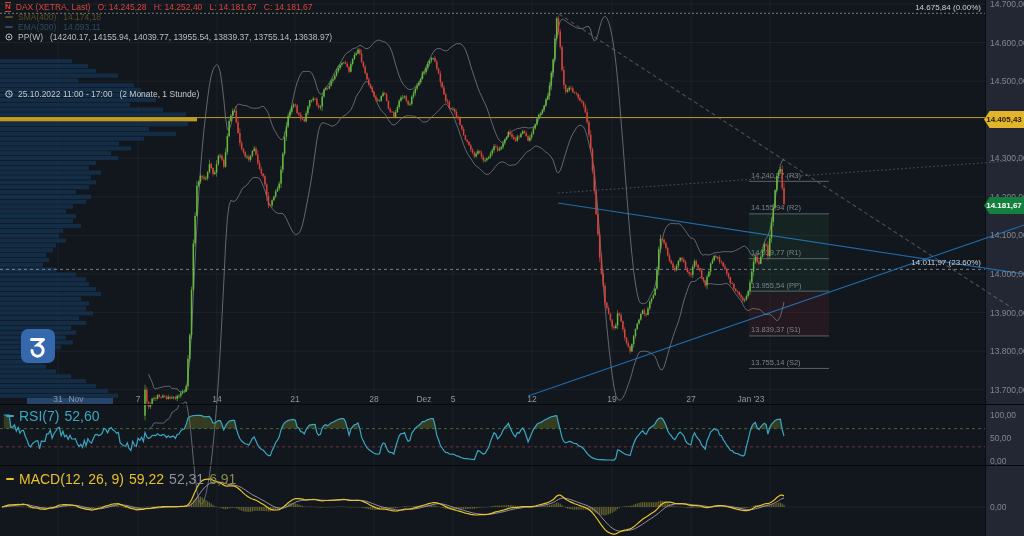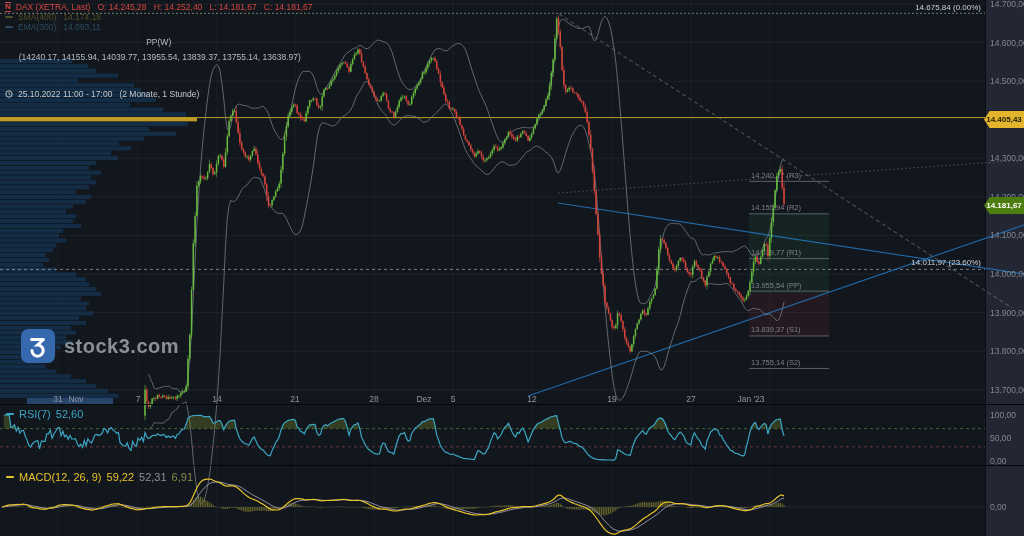--- a/index.html
+++ b/index.html
@@ -6,39 +6,39 @@
   #app{position:relative;width:1024px;height:536px;background:#12161d;overflow:hidden;
        font-family:"Liberation Sans",sans-serif;}
   svg text{font-family:"Liberation Sans",sans-serif;}
   
   #legend{position:absolute;top:2px;left:5px;z-index:30;font-size:8.5px;line-height:10px;}
   .lrow{display:flex;align-items:center;gap:5px;white-space:pre;height:10px;}
   .lrow .val{margin-left:2px;}
   .row-title{color:#d8453e;}
   .row-sma{color:#8a7f2a;opacity:.55;}
   .row-ema{color:#3d6e8c;opacity:.6;}
-  .row-pp{color:#b7bdc3;flex-direction:column;}
+  .row-pp{color:#b7bdc3;}
   .row-bb{color:#7d838a;opacity:.55;}
   .row-time{color:#c3c9cf;margin-top:47px;}
   .news-icon{color:#d8453e;font-weight:bold;font-size:8px;line-height:8px;
              border-top:1px solid #d8453e;border-bottom:1px solid #d8453e;}
   .dash-icon{display:inline-block;width:8px;height:2px;border-radius:1px;}
   
-  .osc-legend{position:absolute;left:6px;z-index:30;font-size:11px;display:flex;gap:5px;align-items:center;white-space:pre;}
+  .osc-legend{position:absolute;left:6px;z-index:30;font-size:14px;display:flex;gap:5px;align-items:center;white-space:pre;}
   #rsi-legend{top:408px;color:#3aa7c4;}
   #macd-legend{top:471px;color:#e7c229;}
   #macd-legend .v2{color:#8e939b;}
   #macd-legend .v3{color:#8a8a4a;}
   
   .tag{position:absolute;left:984px;width:40px;height:17px;z-index:40;
        clip-path:polygon(0 50%,14% 0,100% 0,100% 100%,14% 100%);
        display:flex;align-items:center;justify-content:center;
        font-size:8px;font-weight:bold;}
   #alert-tag{top:111px;background:#e3b52c;color:#231d04;}
-  #last-tag{top:197px;background:#4d7c0f;color:#fff;}
+  #last-tag{top:197px;background:#15803d;color:#fff;}
   
   .fib-label{position:absolute;right:43px;z-index:25;color:#ccd2d8;font-size:8px;}
   #fib-top{top:3px;}
   #fib-mid{top:258px;}
   
   #watermark{position:absolute;left:21px;top:329px;z-index:5;display:flex;align-items:center;gap:9px;}
   #wm-box{width:34px;height:34px;border-radius:7px;background:#3568ac;display:flex;align-items:center;justify-content:center;}
   #wm-text{color:#8b9097;font-size:20px;font-weight:bold;letter-spacing:.5px;}
 </style>
 </head>
@@ -1408,16 +1408,15 @@
   <div id="fib-top" class="fib-label">14.675,84 (0.00%)</div>
   <div id="fib-mid" class="fib-label">14.011,97 (23.60%)</div>
 
   <div id="watermark">
     <div id="wm-box">
       <svg width="24" height="24" viewBox="0 0 24 24">
         <path d="M5.5 5.5 H17.5" stroke="#fff" stroke-width="3" fill="none" stroke-linecap="round"></path>
         <path d="M16.5 6.5 L11.5 11 A5.6 5.6 0 1 1 6 16.5" stroke="#fff" stroke-width="3" fill="none" stroke-linecap="round"></path>
       </svg>
     </div>
-    <span id="wm-text">stock3.com</span>
   </div>
 
 </div>
 
 </body></html>

